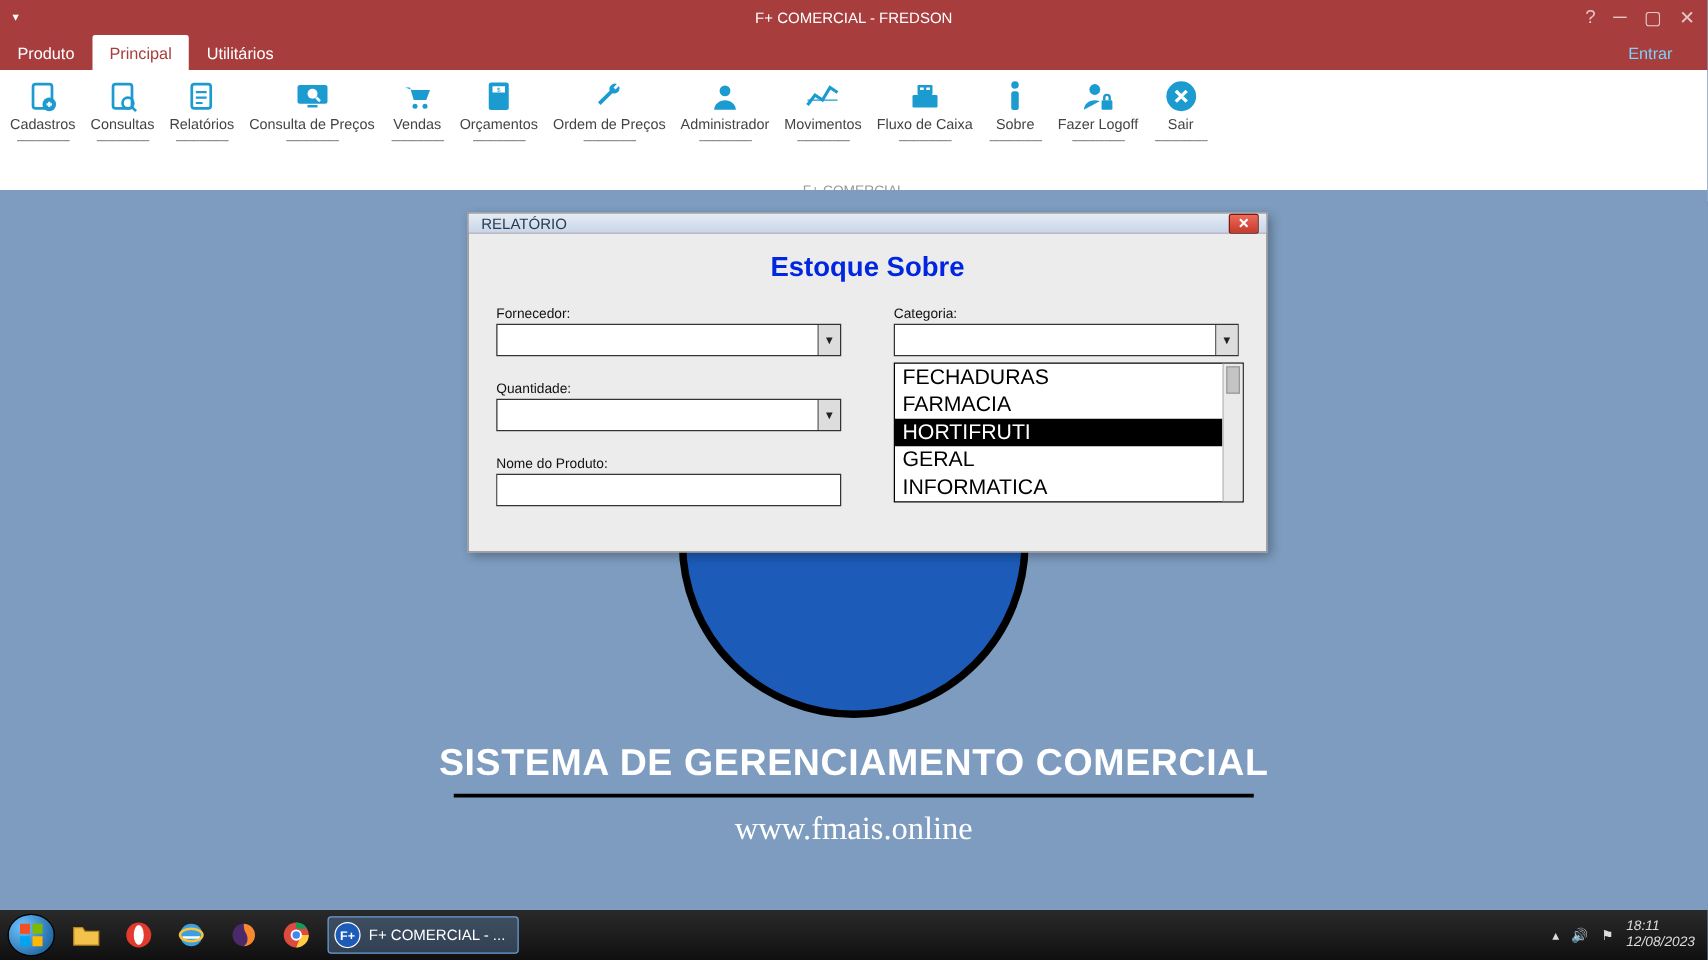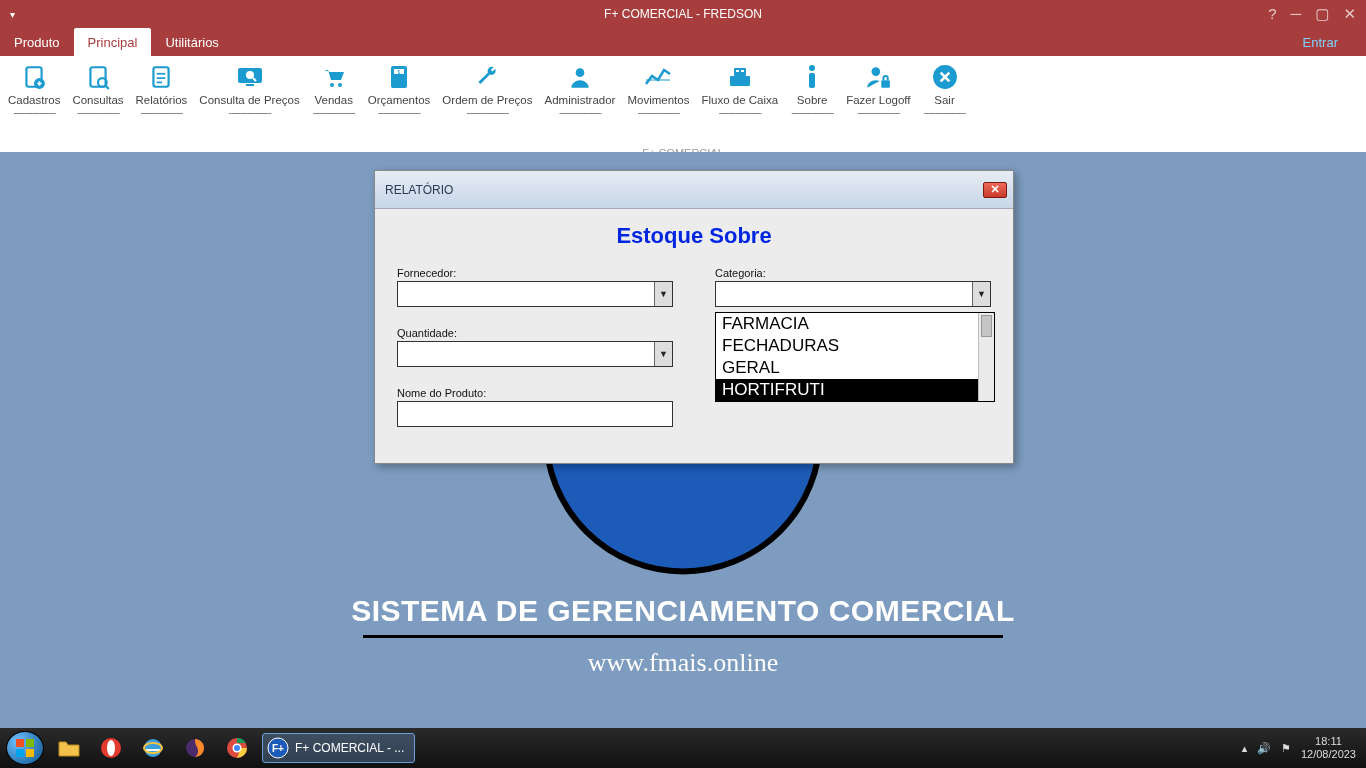--- a/index.html
+++ b/index.html
@@ -28,21 +28,21 @@
 
 
 .desktop { position: absolute; top: 152px; left: 0; right: 0; bottom: 40px; background: #7d9cbf; overflow: hidden; }
 .bg-circle { position: absolute; left: 50%; top: 50%; transform: translate(-50%, -52%); width: 280px; height: 280px; border-radius: 50%; background: #1c5bb8; border: 6px solid #000; }
 .slogan { position: absolute; left: 50%; transform: translateX(-50%); bottom: 100px; color: #fff; font-size: 30px; font-weight: 800; letter-spacing: 0.5px; white-space: nowrap; }
 .slogan-line { position: absolute; left: 50%; transform: translateX(-50%); bottom: 90px; width: 640px; height: 3px; background: #000; }
 .url { position: absolute; left: 50%; transform: translateX(-50%); bottom: 50px; color: #fff; font-size: 26px; font-family: Georgia, serif; }
 
 
 .dialog { position: absolute; left: 374px; top: 18px; width: 640px; background: #ececec; border: 1px solid #888; box-shadow: 3px 3px 8px rgba(0,0,0,0.3); }
-.dialog-titlebar { height: 38px; background: linear-gradient(#e6ecf4, #c8d6e8); display: flex; align-items: center; padding: 0 6px; border-bottom: 1px solid #aab; font-size: 12px; color: #2a3a55; }
+.dialog-titlebar { height: 16px; background: linear-gradient(#e6ecf4, #c8d6e8); display: flex; align-items: center; padding: 0 6px; border-bottom: 1px solid #aab; font-size: 12px; color: #2a3a55; }
 .dialog-titlebar .dtitle { flex: 0 0 auto; margin-left: 4px; }
 .dialog-titlebar .dclose { margin-left: auto; width: 24px; height: 16px; background: linear-gradient(#ed6a5a,#c93a2a); border: 1px solid #7a1a10; border-radius: 2px; color: #fff; display: flex; align-items: center; justify-content: center; font-size: 11px; font-weight: bold; cursor: pointer; }
 .dialog-body { padding: 10px 22px 20px 22px; }
 .dlg-heading { text-align: center; color: #0026e0; font-size: 22px; font-weight: 700; margin: 4px 0 14px 0; }
 .row2 { display: flex; gap: 42px; }
 .col { flex: 1; display: flex; flex-direction: column; }
 .col label { font-size: 11px; color: #111; margin-bottom: 4px; }
 .combo, .txt { height: 26px; border: 1px solid #333; background: #fff; display: flex; align-items: center; position: relative; }
 .combo .arrow { position: absolute; right: 0; top: 0; bottom: 0; width: 18px; border-left: 1px solid #666; background: #ddd; display: flex; align-items: center; justify-content: center; font-size: 9px; color: #222; }
 .field { margin-bottom: 16px; }
@@ -58,21 +58,21 @@
 .droplist .item.sel { background: #000; color: #fff; }
 .droplist .sbar { width: 16px; background: #eaeaea; border-left: 1px solid #bbb; position: relative; }
 .droplist .sbar .thumb { position: absolute; top: 2px; left: 2px; right: 2px; height: 22px; background: #c4c4c4; border: 1px solid #999; }
 
 
 .taskbar { position: absolute; left: 0; right: 0; bottom: 0; height: 40px; background: linear-gradient(#2a2a2a,#101010); display: flex; align-items: center; padding: 0 6px; gap: 8px; }
 .startbtn { width: 38px; height: 34px; border-radius: 50%; background: radial-gradient(circle at 30% 30%, #6ec2ff, #0a4f8a); border: 1px solid #000; display: flex; align-items: center; justify-content: center; }
 .tb-ico { width: 34px; height: 30px; display: flex; align-items: center; justify-content: center; border-radius: 3px; }
 .tb-task { height: 30px; padding: 0 10px 0 4px; display: flex; align-items: center; gap: 6px; background: rgba(120,170,230,0.3); border: 1px solid #6aa0d8; border-radius: 3px; color: #fff; font-size: 12px; }
 .tray { margin-left: auto; display: flex; align-items: center; gap: 10px; color: #ddd; font-size: 11px; }
-.tray .clock { text-align: center; line-height: 1.15; padding-right: 4px; }
+.tray .clock { text-align: left; line-height: 1.15; padding-right: 4px; font-style: italic; }
 
 svg { display: block; }
 </style>
 </head>
 <body>
 
 <div class="titlebar">
   <div class="quick">
     <span style="font-size:10px;">▾</span>
   </div>
@@ -277,24 +277,25 @@
         <div class="col" style="position:relative;">
           <div class="field" style="margin-bottom:0;">
             <label>Categoria:</label>
             <div class="combo">
               <span class="arrow">▼</span>
             </div>
           </div>
 
           <div class="droplist" id="catlist" style="left:0; right:-4px; top:49px;">
             <div class="items" id="catitems">
+                <div class="item">FECHADURAS</div>
                 <div class="item">FARMACIA</div>
-                <div class="item">FECHADURAS</div>
+                <div class="item sel">HORTIFRUTI</div>
                 <div class="item">GERAL</div>
-                <div class="item sel">HORTIFRUTI</div>
+                <div class="item">INFORMATICA</div>
               </div>
             <div class="sbar">
                 <div class="thumb"></div>
               </div>
           </div>
         </div>
       </div>
 
     </div>
   </div>

